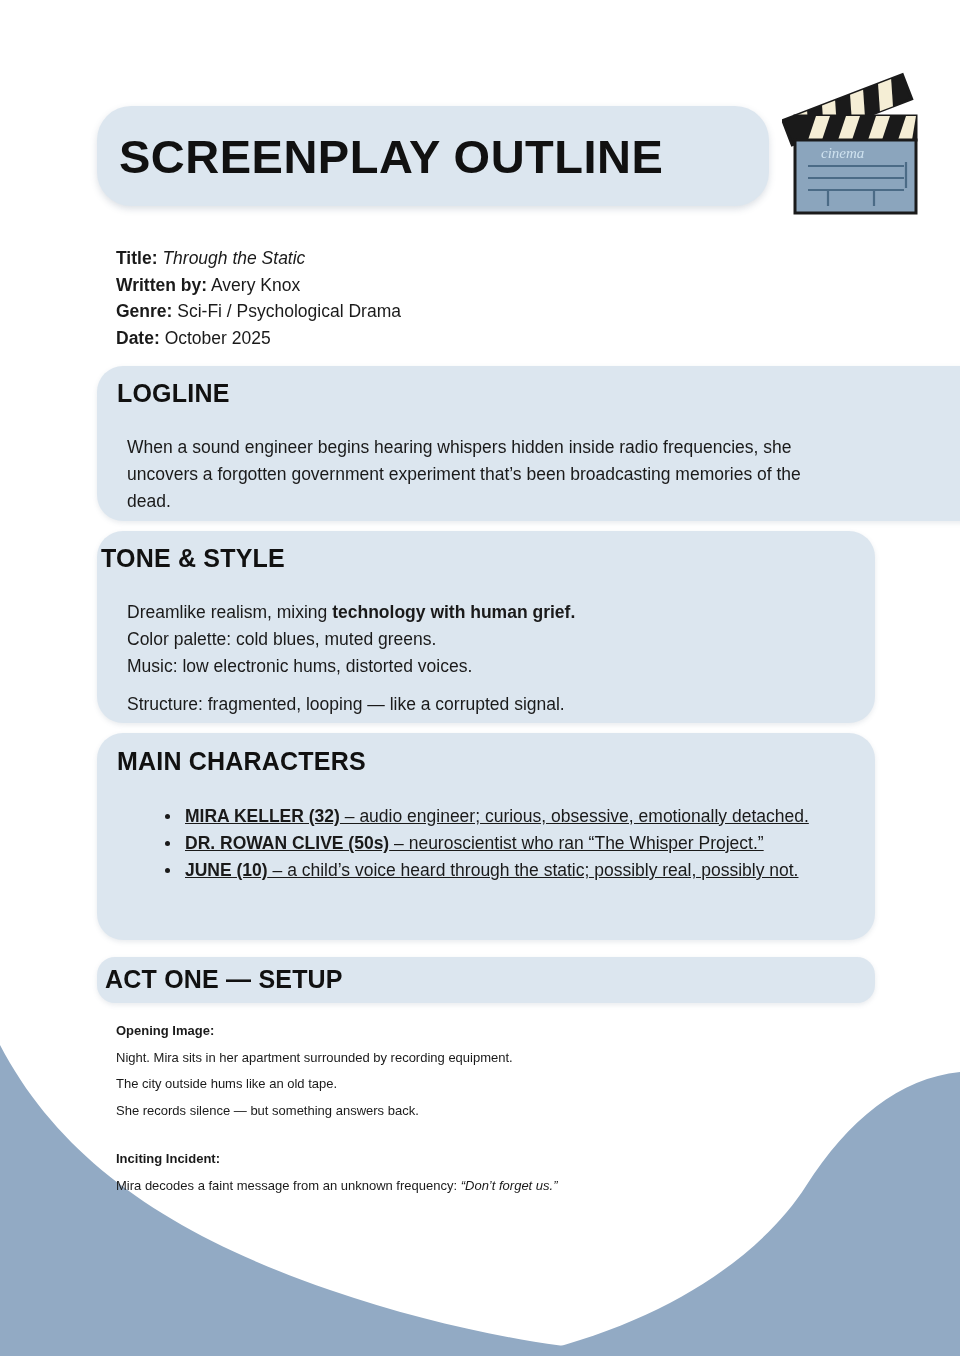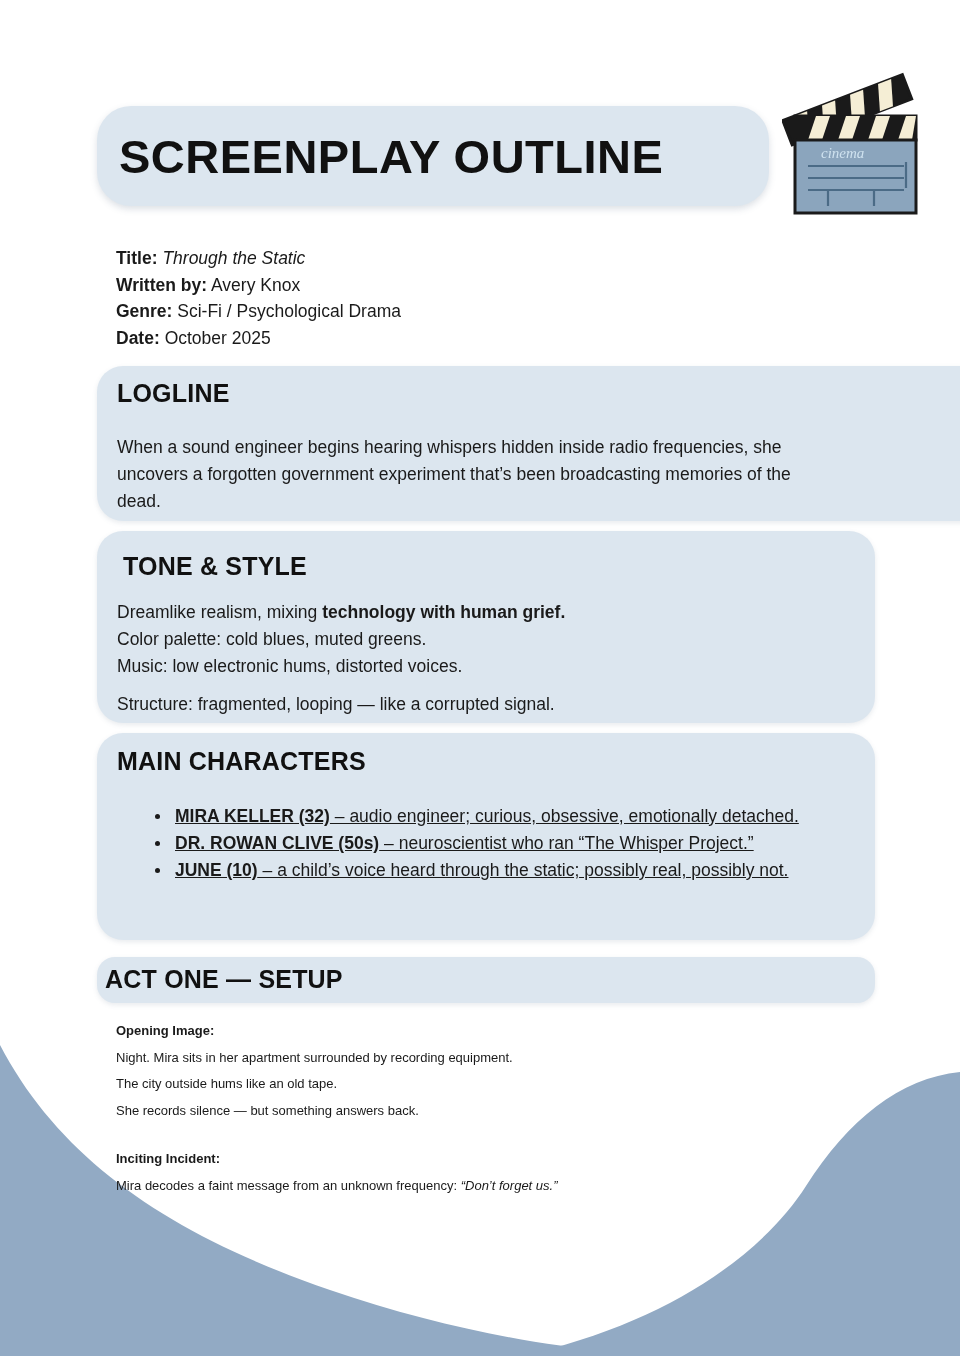--- a/index.html
+++ b/index.html
@@ -94,20 +94,21 @@
   .panel-heading {
     font-size: 25px;
     font-weight: bold;
     color: #111111;
     letter-spacing: 0.2px;
   }
   .panel-body {
     font-size: 17.5px;
     line-height: 27px;
     color: #1a1a1a;
+    margin-left: 10px;
   }
   .panel-body b { font-weight: bold; }
 
   
   #panel-logline {
     left: 97px;
     top: 366px;
     width: 906px;
     height: 155px;
   }
@@ -125,23 +126,22 @@
 
   
   #panel-tone {
     left: 97px;
     top: 531px;
     width: 778px;
     height: 192px;
   }
   #panel-tone .panel-heading {
     position: absolute;
-    left: 26px;
+    left: 4px;
     top: 13px;
-    margin-top: 8px;
   }
   #panel-tone .panel-body {
     position: absolute;
     left: 20px;
     top: 68px;
     width: 720px;
   }
   .tone-gap { height: 11px; }
 
   

